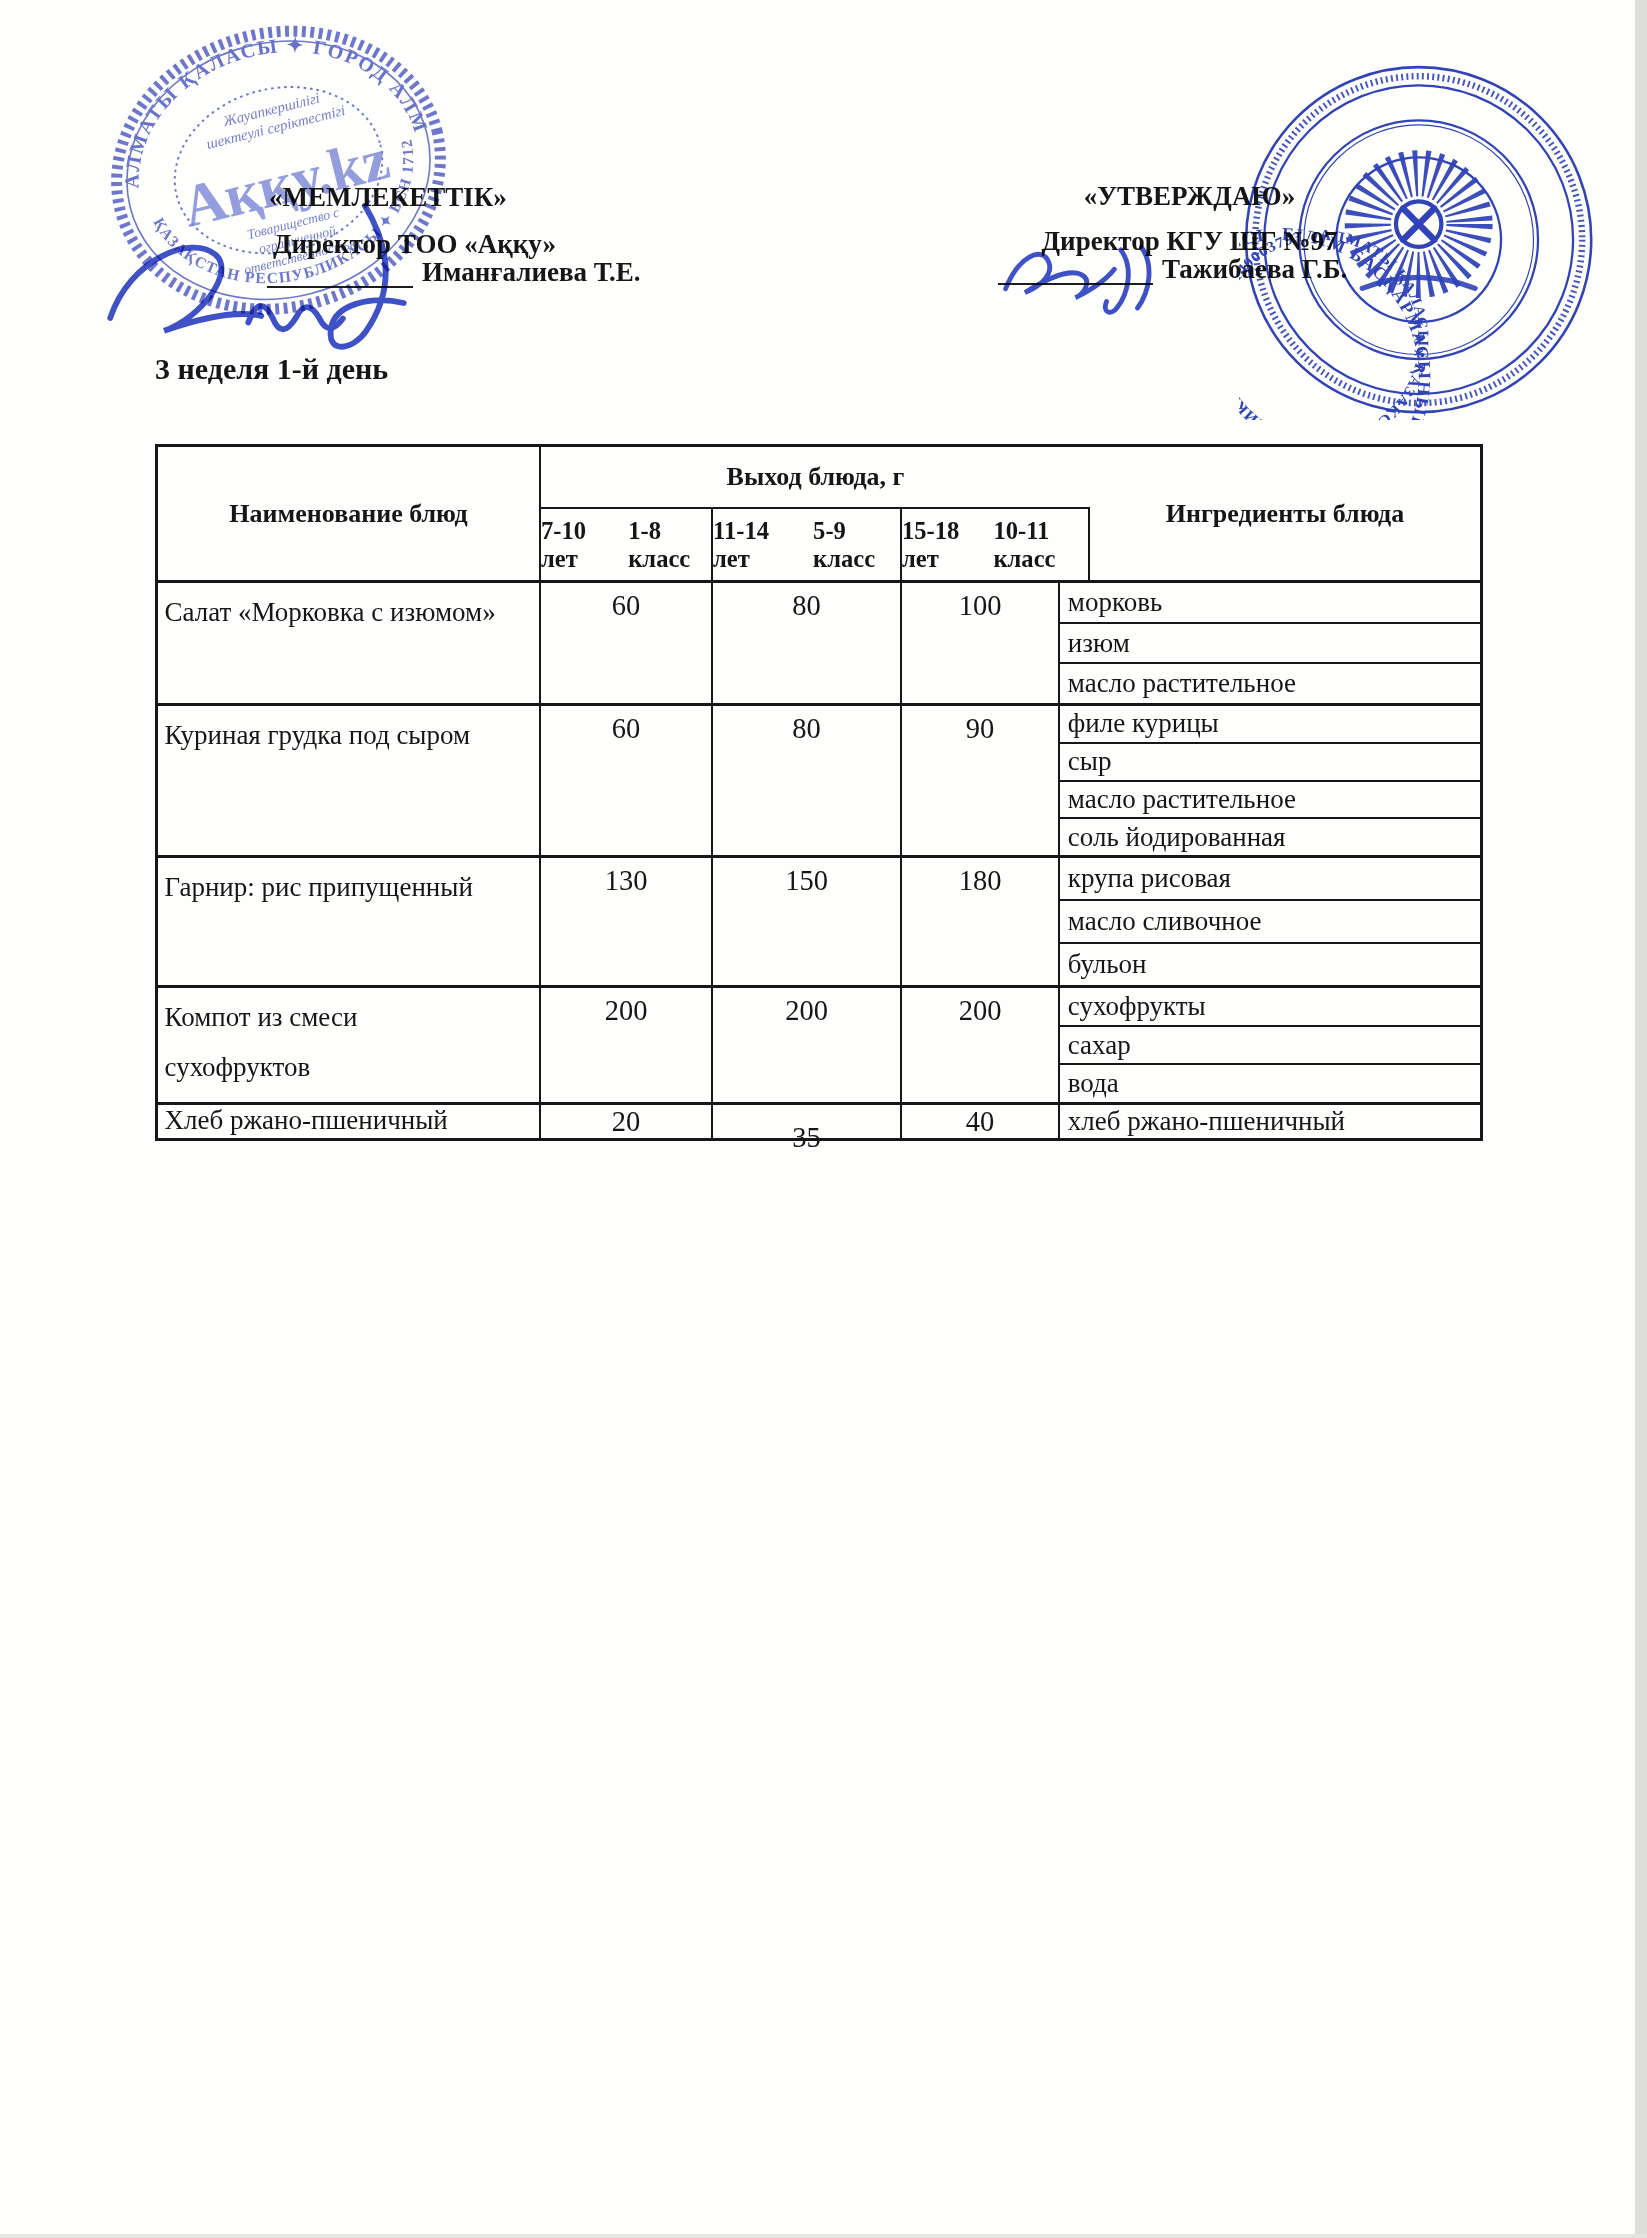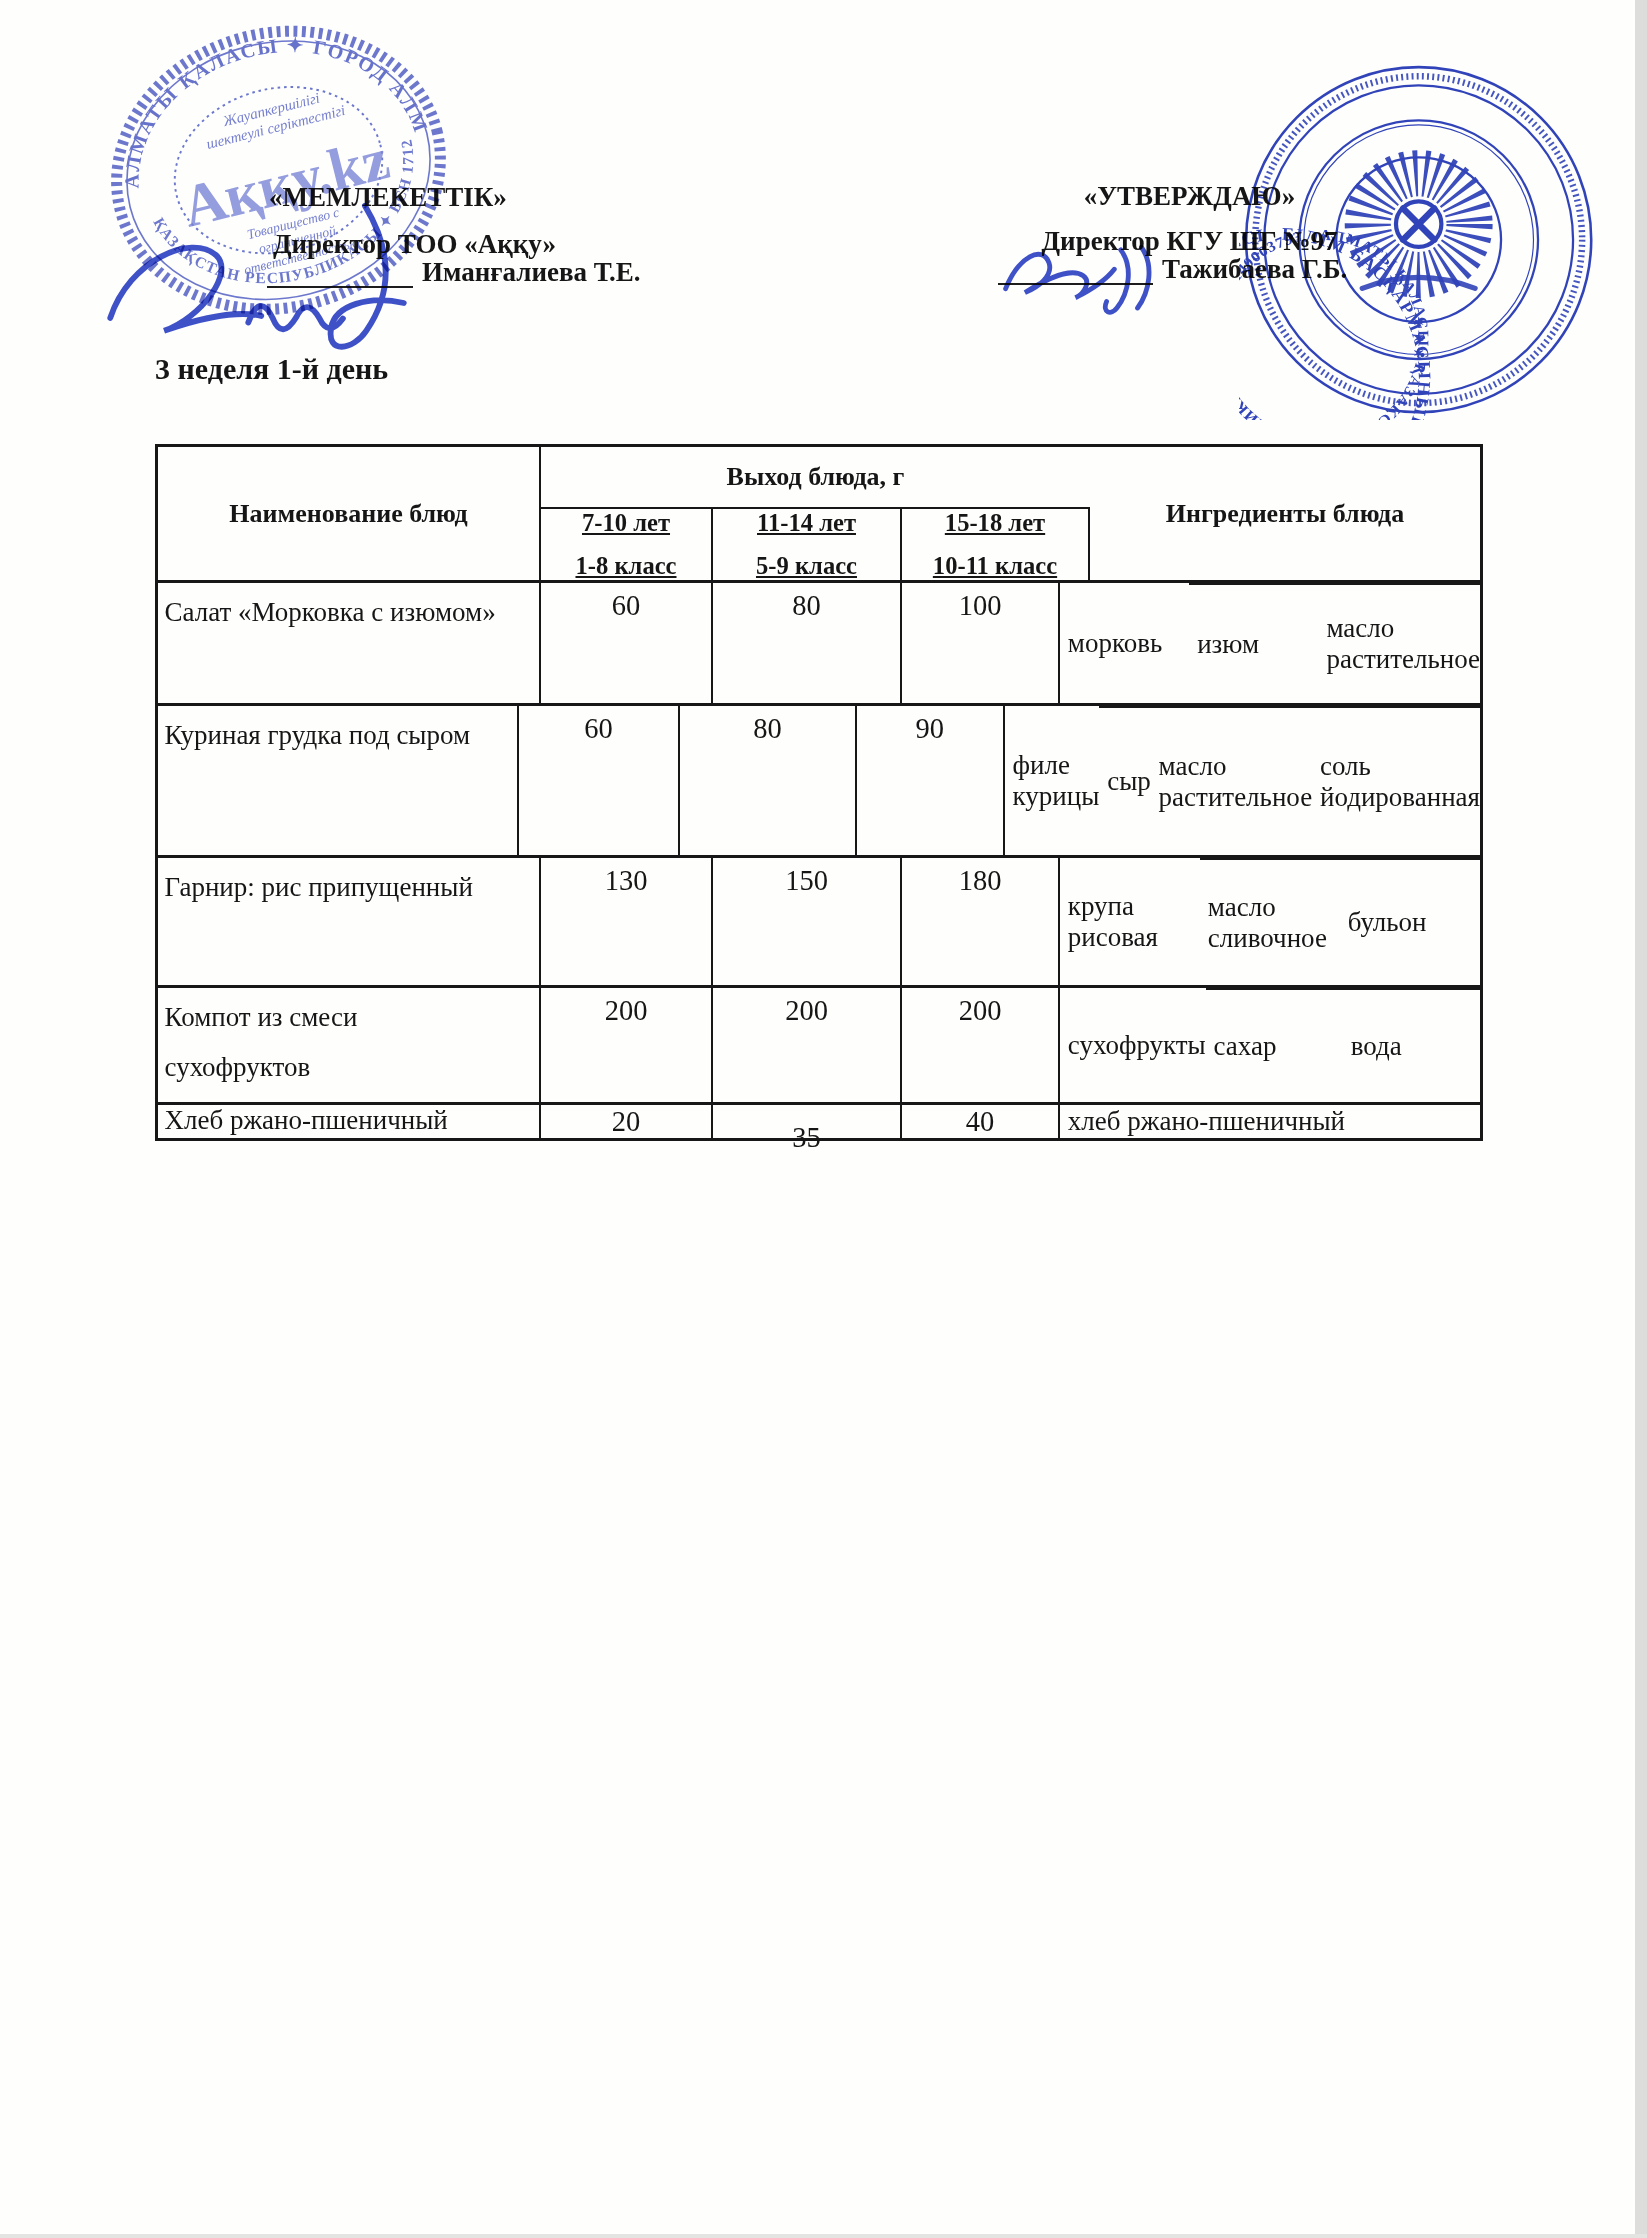--- a/index.html
+++ b/index.html
@@ -35,28 +35,28 @@
   .tbl{position:absolute;left:155px;top:444px;width:1328px;border:3.2px solid #171717;box-sizing:border-box;}
   .tbl *{box-sizing:border-box;}
   .hdr{display:flex;height:133px;}
   .h-dish{width:383px;border-right:2.6px solid #171717;display:flex;align-items:center;justify-content:center;
           font-weight:bold;font-size:26px;}
   .h-out{width:549px;display:flex;flex-direction:column;}
   .h-ing{flex:1;display:flex;align-items:center;justify-content:center;font-weight:bold;font-size:26px;}
   .out-top{height:62px;border-bottom:2.6px solid #171717;display:flex;align-items:center;justify-content:center;
            font-weight:bold;font-size:26px;}
   .ages{display:flex;flex:1;}
-  .age{display:flex;flex-direction:column;align-items:center;justify-content:center;gap:15px;
-       font-weight:bold;font-size:24.6px;border-right:2.6px solid #171717;text-decoration:underline;}
+  .age{display:flex;flex-direction:row;align-items:center;justify-content:center;gap:15px;
+       font-weight:bold;font-size:24.6px;border-right:2.6px solid #171717;}
   .age-1{width:172px;}.age-2{width:189px;}.age-3{width:188px;border-right:2.6px solid #171717;}
   .row{display:flex;border-top:3.9px solid #171717;}
   .rd{width:383px;border-right:2.6px solid #171717;padding:5.2px 36px 5.2px 6.5px;font-size:27px;line-height:1.85;}
   .rn{text-align:center;padding-top:6.5px;font-size:28.5px;border-right:2.6px solid #171717;}
   .rn-1{width:172px;}.rn-2{width:189px;}.rn-3{width:158px;}
-  .ri{flex:1;display:flex;flex-direction:row;border-radius:23px;}
+  .ri{flex:1;display:flex;flex-direction:column;border-radius:23px;}
   .ri .sub{flex:1;display:flex;align-items:center;padding-left:7.8px;font-size:27px;}
   .ri .sub + .sub{border-top:2.6px solid #171717;}
 </style>
 </head>
 <body>
 
 <div class="page">
   <div class="scan-edge"></div>
   <div class="scan-edge-b"></div>
 

